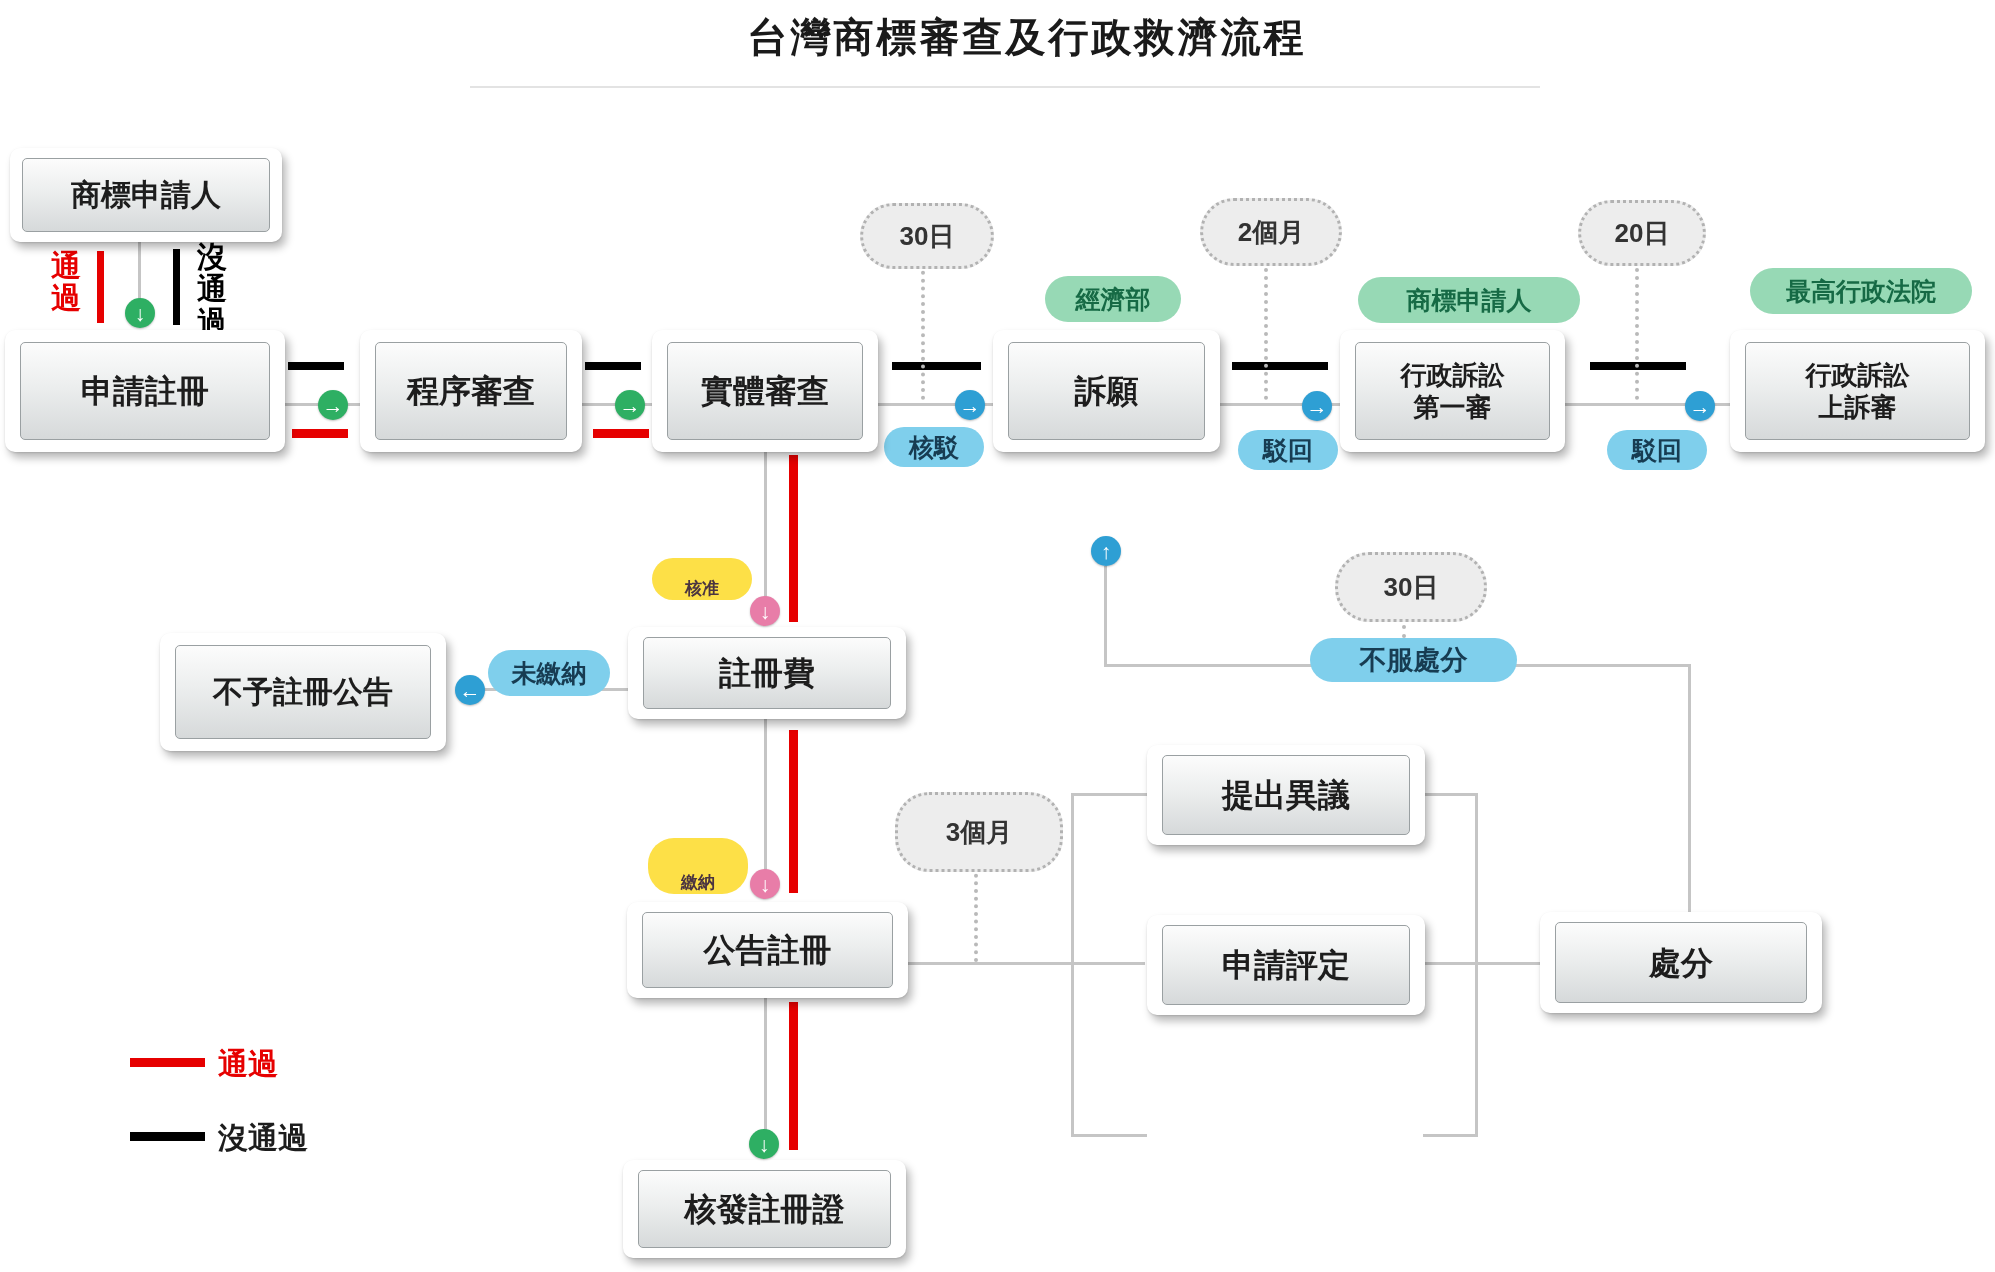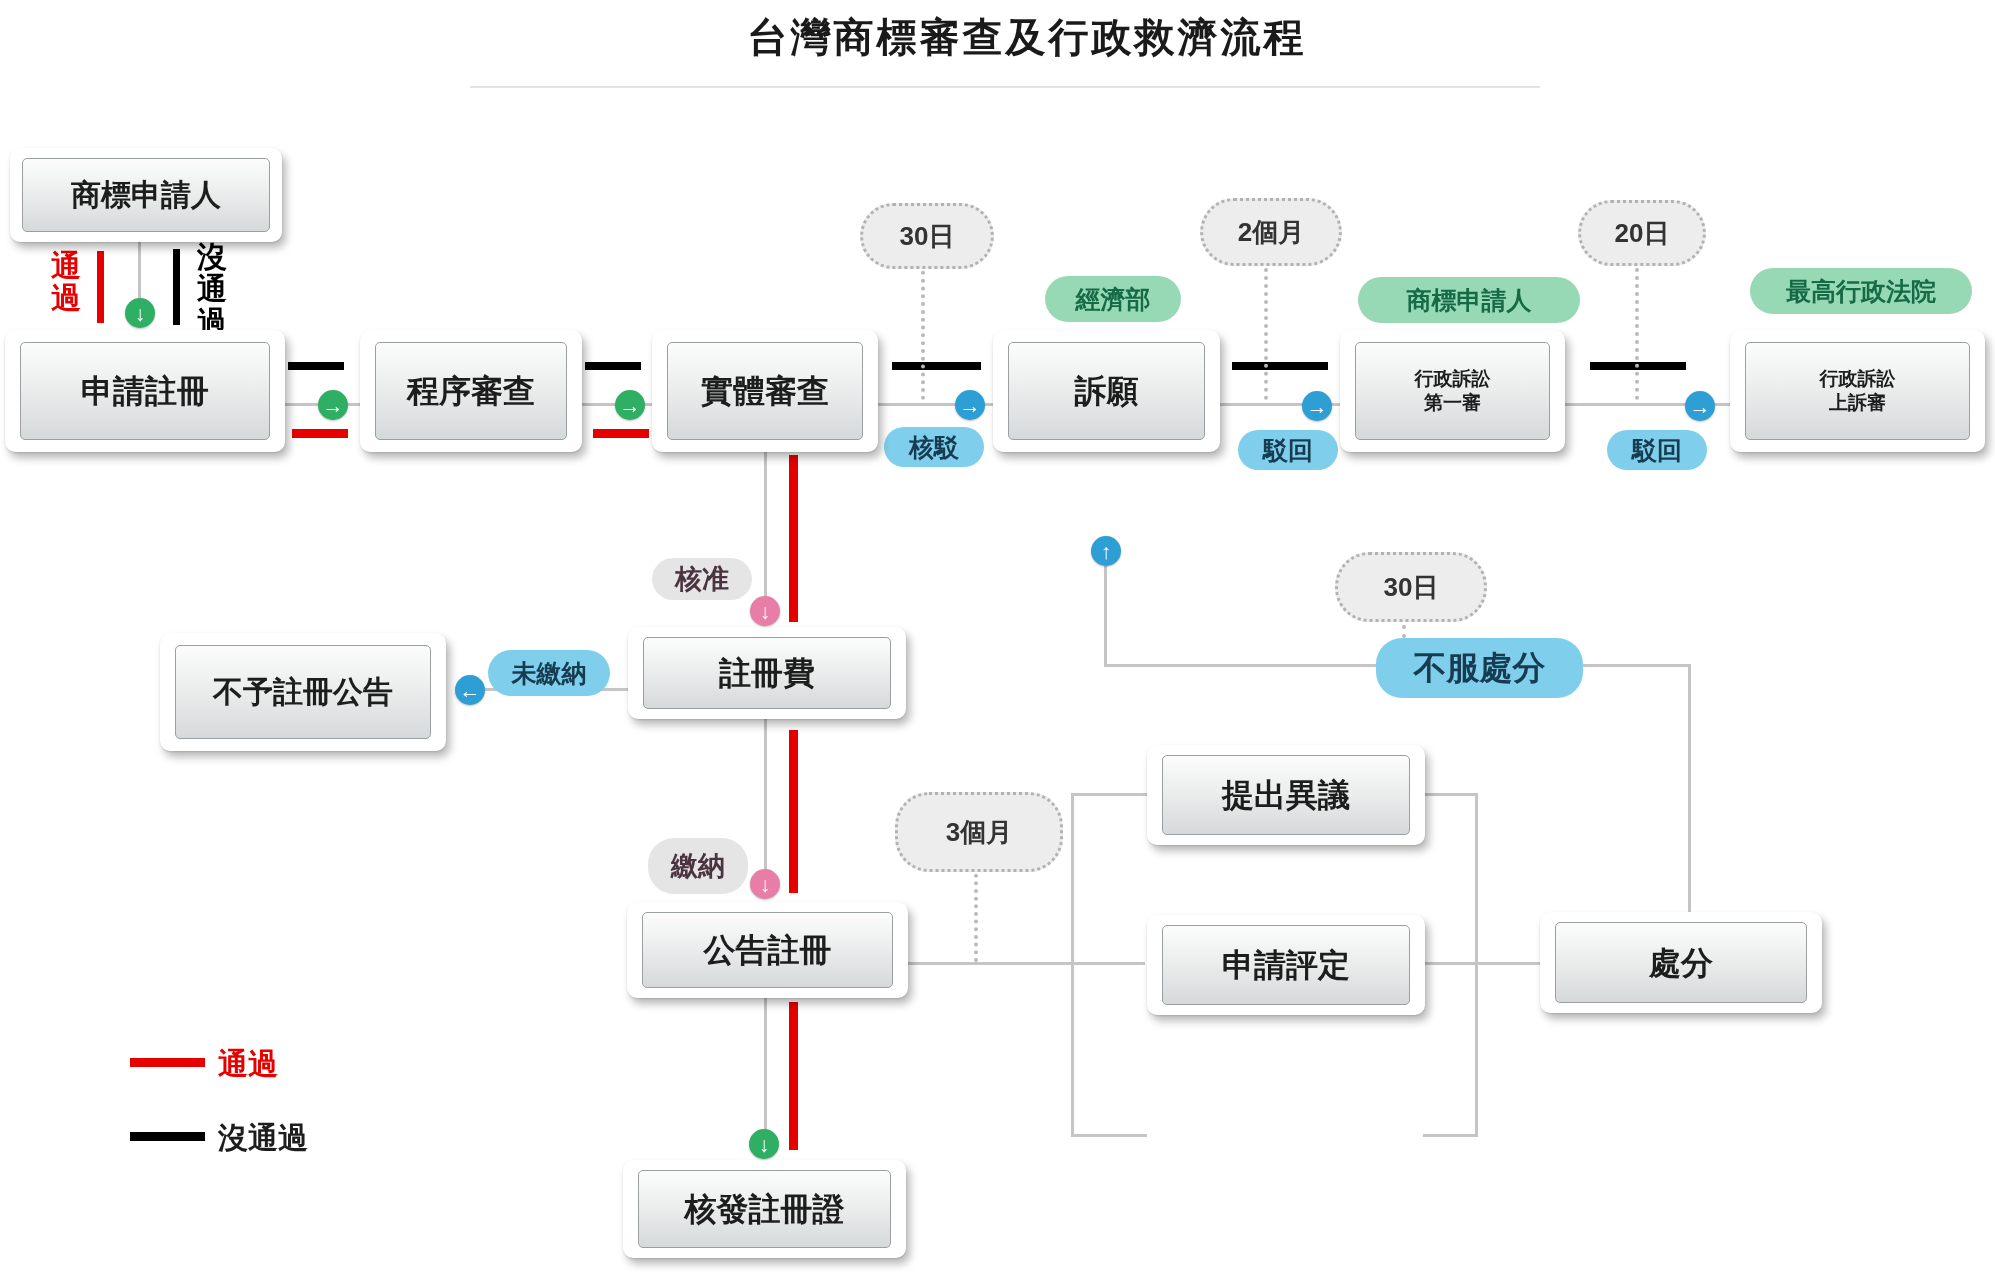--- a/index.html
+++ b/index.html
@@ -20,28 +20,28 @@
   .vdots{position:absolute;width:0;border-left:4px dotted #b9b9b9;}
 
   
   .node{position:absolute;background:#fff;border-radius:10px;
         box-shadow:4px 6px 9px rgba(0,0,0,.28),0 1px 2px rgba(0,0,0,.12);}
   .plate{position:absolute;left:15px;right:15px;top:12px;bottom:12px;border-radius:5px;
          border:1px solid #9aa0a2;background:linear-gradient(180deg,#fcfcfc 0%,#eceeee 45%,#d6d9da 100%);
          display:flex;align-items:center;justify-content:center;
          font-weight:bold;font-size:32px;color:#1d1d1d;white-space:pre-line;text-align:center;line-height:1.25;}
   .small .plate{font-size:30px;}
-  .twoline .plate{font-size:19px;}
+  .twoline .plate{font-size:26px;}
 
   
   .pill{position:absolute;display:flex;align-items:center;justify-content:center;
         font-weight:bold;border-radius:26px;}
   .pill-green{background:#97d9b5;color:#166a45;font-size:25px;}
   .pill-blue{background:#7fcfec;color:#173c52;font-size:25px;}
-  .pill-pink{background:#e5e5e5;color:#4a3440;font-size:27px;}
+  .pill-pink{background:#fde047;color:#4a3440;font-size:17px;align-items:flex-end;}
 
   
   .bubble{position:absolute;display:flex;align-items:center;justify-content:center;
           background:#ededed;border:3px dotted #b2b2b2;border-radius:34px;
           font-weight:bold;font-size:26px;color:#333;}
 
   
   .circ{position:absolute;width:30px;height:30px;border-radius:50%;
         display:flex;align-items:center;justify-content:center;
         color:#fff;font-size:21px;font-weight:bold;line-height:1;
@@ -149,21 +149,21 @@
     </div>
   <div class="pill pill-blue" style="left:1238px;top:430px;width:100px;height:40px;">
       <span>駁回</span>
     </div>
   <div class="pill pill-blue" style="left:1607px;top:430px;width:100px;height:40px;">
       <span>駁回</span>
     </div>
   <div class="pill pill-blue" style="left:488px;top:634px;width:122px;height:46px;margin-top:16px;">
       <span>未繳納</span>
     </div>
-  <div class="pill pill-blue" style="left:1376px;top:638px;width:207px;height:60px;font-size:33px;">
+  <div class="pill pill-blue" style="left:1310px;top:638px;width:207px;height:44px;font-size:27px;">
       <span>不服處分</span>
     </div>
   <div class="pill pill-pink" style="left:652px;top:558px;width:100px;height:42px;">
       <span>核准</span>
     </div>
   <div class="pill pill-pink" style="left:648px;top:838px;width:100px;height:56px;">
       <span>繳納</span>
     </div>
 
   <div class="node small" style="left:10px;top:148px;width:272px;height:94px;">

